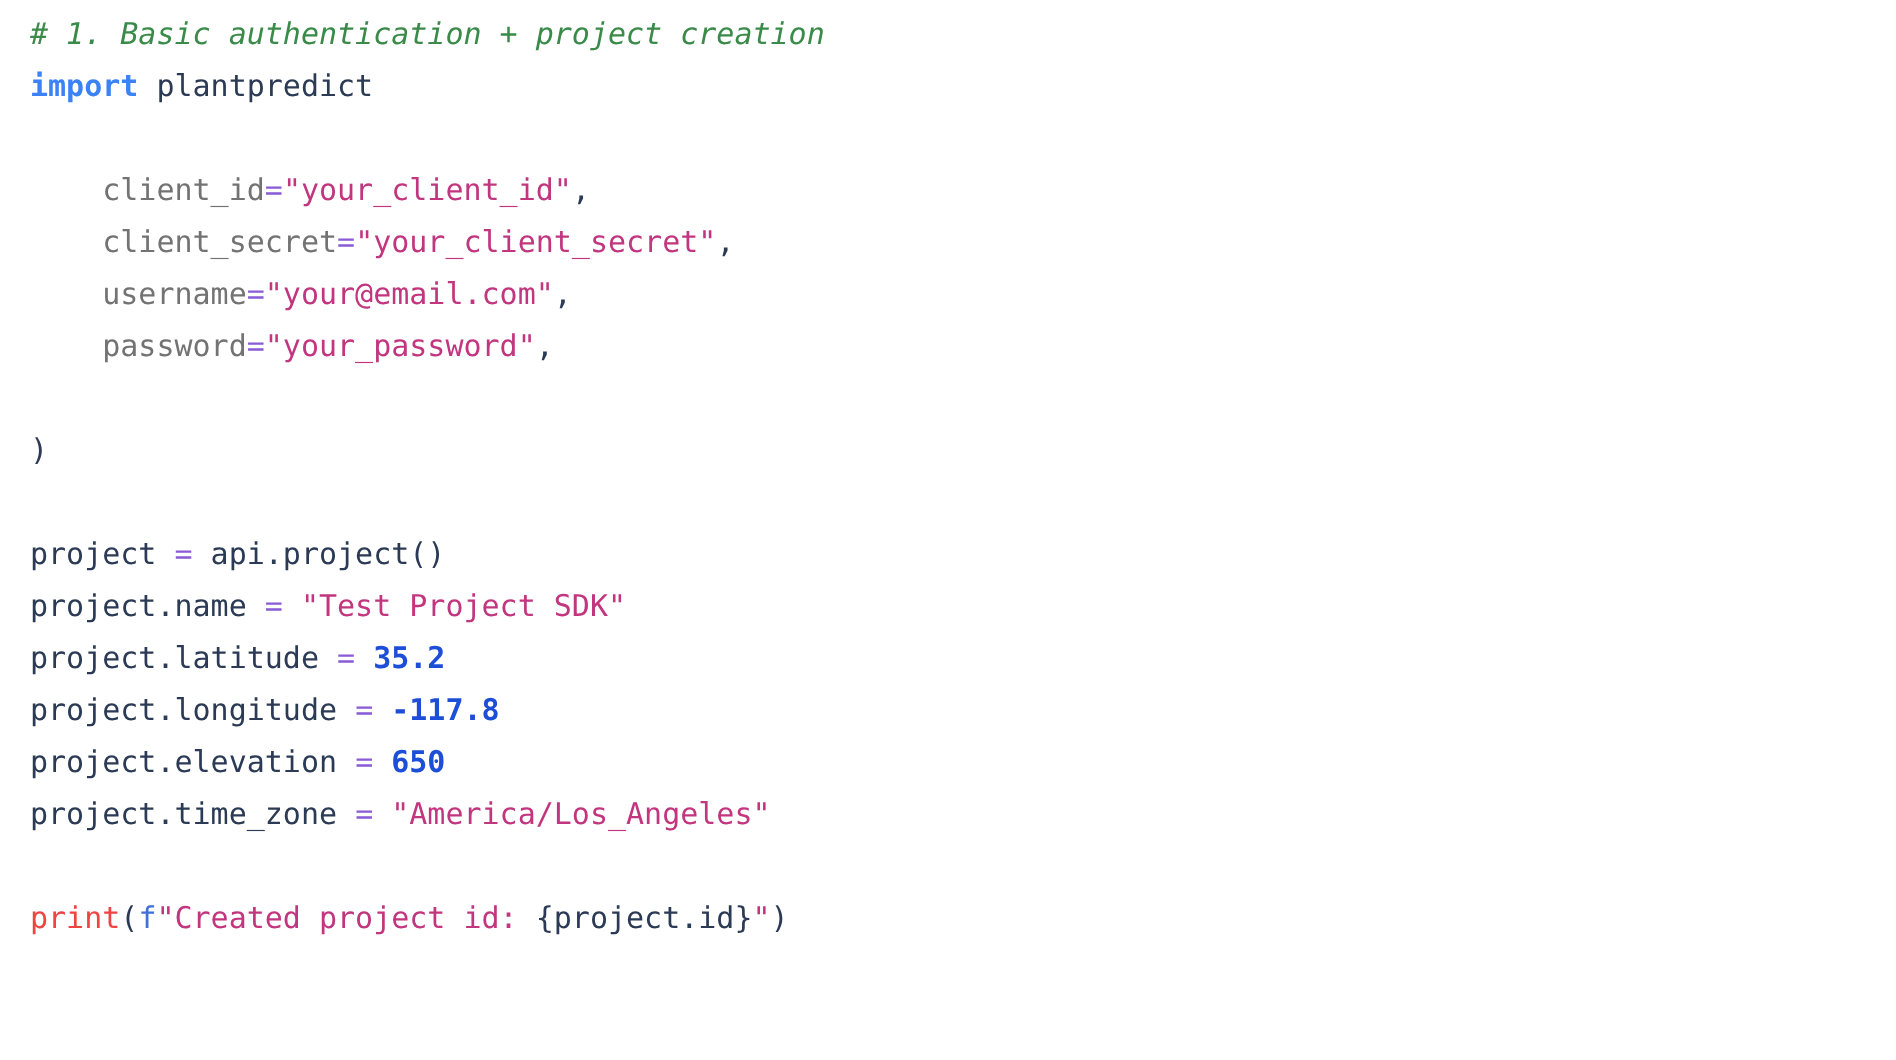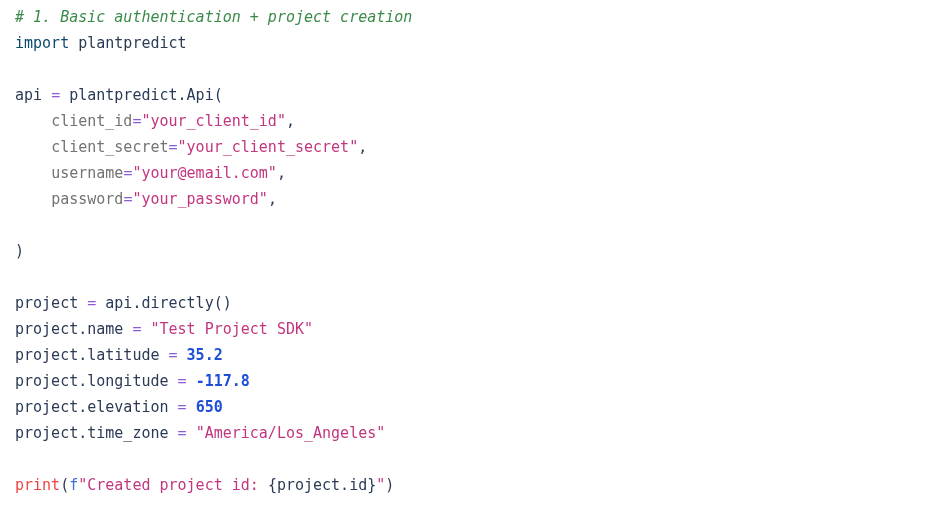--- a/index.html
+++ b/index.html
@@ -27,47 +27,46 @@
     white-space: pre;
     letter-spacing: 0px;
   }
   .code-line.blank {
     height: 26px;
   }
   .tok { white-space: pre; }
 
   
   .t-comment  { color: #3a8a4a; font-style: italic; }
-  .t-keyword  { color: #0c4a6e; }
+  .t-keyword  { color: #3b82f6; font-weight: bold; }
   .t-operator { color: #8b5cd6; }
   .t-string   { color: #c2367f; }
   .t-param    { color: #737373; }
   .t-number   { color: #1d4ed8; font-weight: bold; }
   .t-builtin  { color: #ef4444; }
   .t-prefix   { color: #3f6fd8; }
   .t-name     { color: #2b3a55; }
   .t-punct    { color: #2b3a55; }
   .t-plain    { color: #2b3a55; }
 </style>
 </head>
 <body>
 
 <div id="code-block">
     <div class="code-line"><span class="tok t-comment"># 1. Basic authentication + project creation</span></div>
     <div class="code-line"><span class="tok t-keyword">import</span><span class="tok t-plain"> </span><span class="tok t-name">plantpredict</span></div>
     <div class="code-line blank">&nbsp;</div>
-    <div class="code-line"><span class="tok t-name">api </span><span class="tok t-operator">=</span><span class="tok t-name"> plantpredict.Api(</span></div>
     <div class="code-line"><span class="tok t-plain">    </span><span class="tok t-param">client_id</span><span class="tok t-operator">=</span><span class="tok t-string">"your_client_id"</span><span class="tok t-punct">,</span></div>
     <div class="code-line"><span class="tok t-plain">    </span><span class="tok t-param">client_secret</span><span class="tok t-operator">=</span><span class="tok t-string">"your_client_secret"</span><span class="tok t-punct">,</span></div>
     <div class="code-line"><span class="tok t-plain">    </span><span class="tok t-param">username</span><span class="tok t-operator">=</span><span class="tok t-string">"your@email.com"</span><span class="tok t-punct">,</span></div>
     <div class="code-line"><span class="tok t-plain">    </span><span class="tok t-param">password</span><span class="tok t-operator">=</span><span class="tok t-string">"your_password"</span><span class="tok t-punct">,</span></div>
     <div class="code-line"><span class="tok t-plain">    </span></div>
     <div class="code-line"><span class="tok t-punct">)</span></div>
     <div class="code-line blank">&nbsp;</div>
-    <div class="code-line"><span class="tok t-name">project </span><span class="tok t-operator">=</span><span class="tok t-name"> api.directly()</span></div>
+    <div class="code-line"><span class="tok t-name">project </span><span class="tok t-operator">=</span><span class="tok t-name"> api.project()</span></div>
     <div class="code-line"><span class="tok t-name">project.name </span><span class="tok t-operator">=</span><span class="tok t-plain"> </span><span class="tok t-string">"Test Project SDK"</span></div>
     <div class="code-line"><span class="tok t-name">project.latitude </span><span class="tok t-operator">=</span><span class="tok t-plain"> </span><span class="tok t-number">35.2</span></div>
     <div class="code-line"><span class="tok t-name">project.longitude </span><span class="tok t-operator">=</span><span class="tok t-plain"> </span><span class="tok t-number">-117.8</span></div>
     <div class="code-line"><span class="tok t-name">project.elevation </span><span class="tok t-operator">=</span><span class="tok t-plain"> </span><span class="tok t-number">650</span></div>
     <div class="code-line"><span class="tok t-name">project.time_zone </span><span class="tok t-operator">=</span><span class="tok t-plain"> </span><span class="tok t-string">"America/Los_Angeles"</span></div>
     <div class="code-line blank">&nbsp;</div>
     <div class="code-line"><span class="tok t-builtin">print</span><span class="tok t-punct">(</span><span class="tok t-prefix">f</span><span class="tok t-string">"Created project id: </span><span class="tok t-name">{project.id}</span><span class="tok t-string">"</span><span class="tok t-punct">)</span></div>
   </div>
 
 </body></html>

